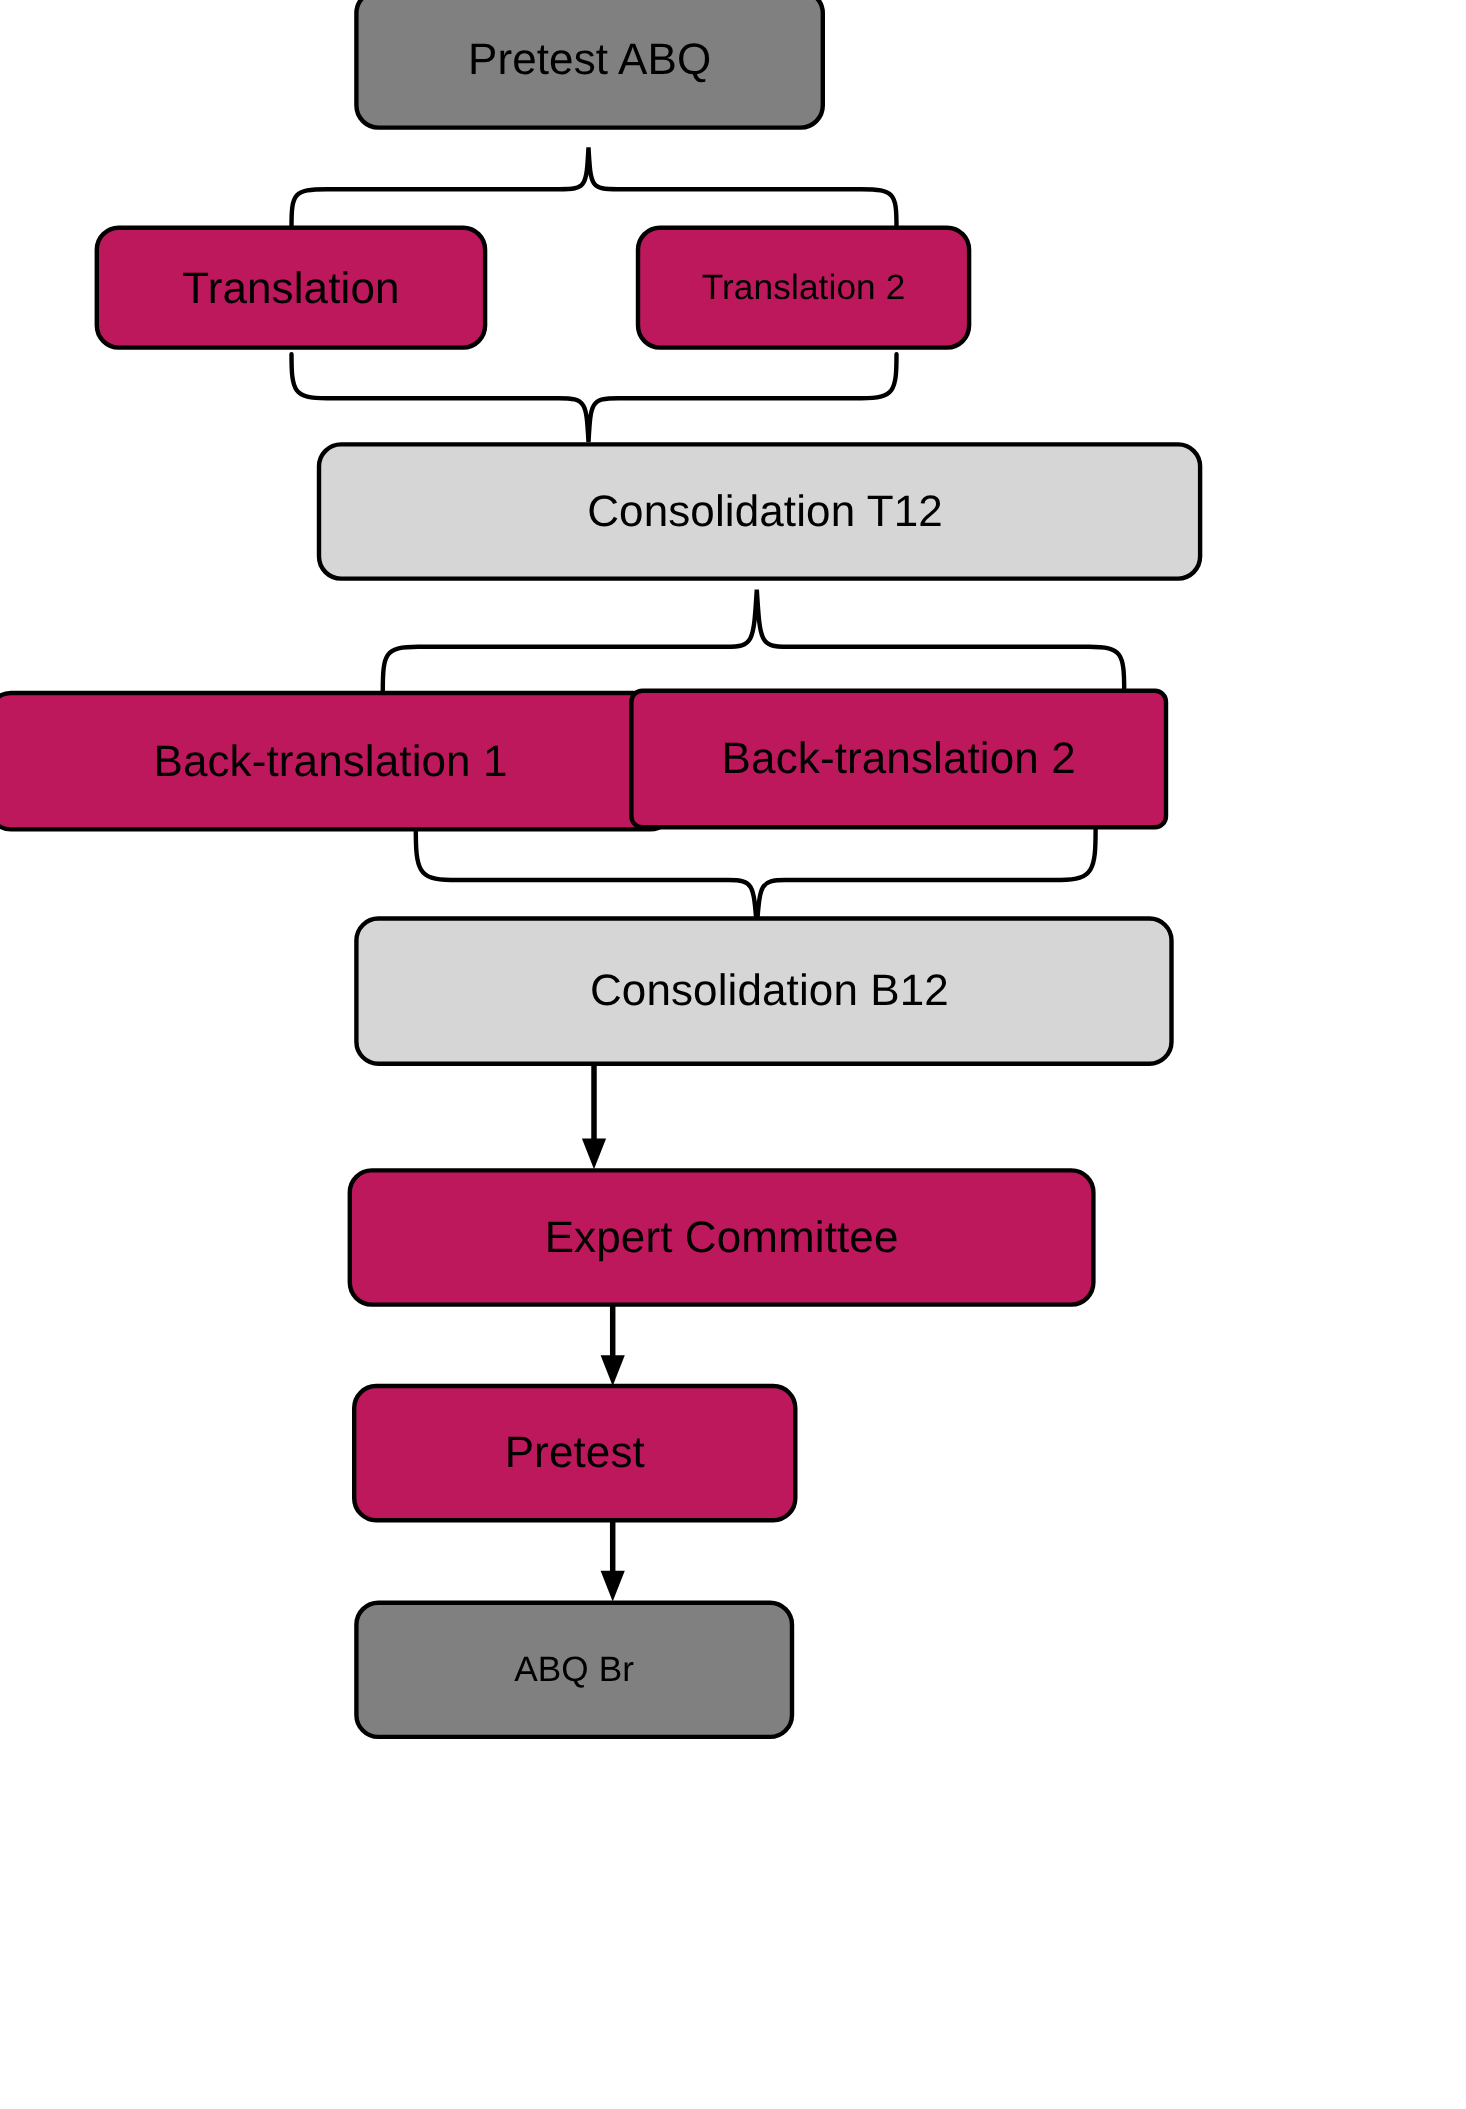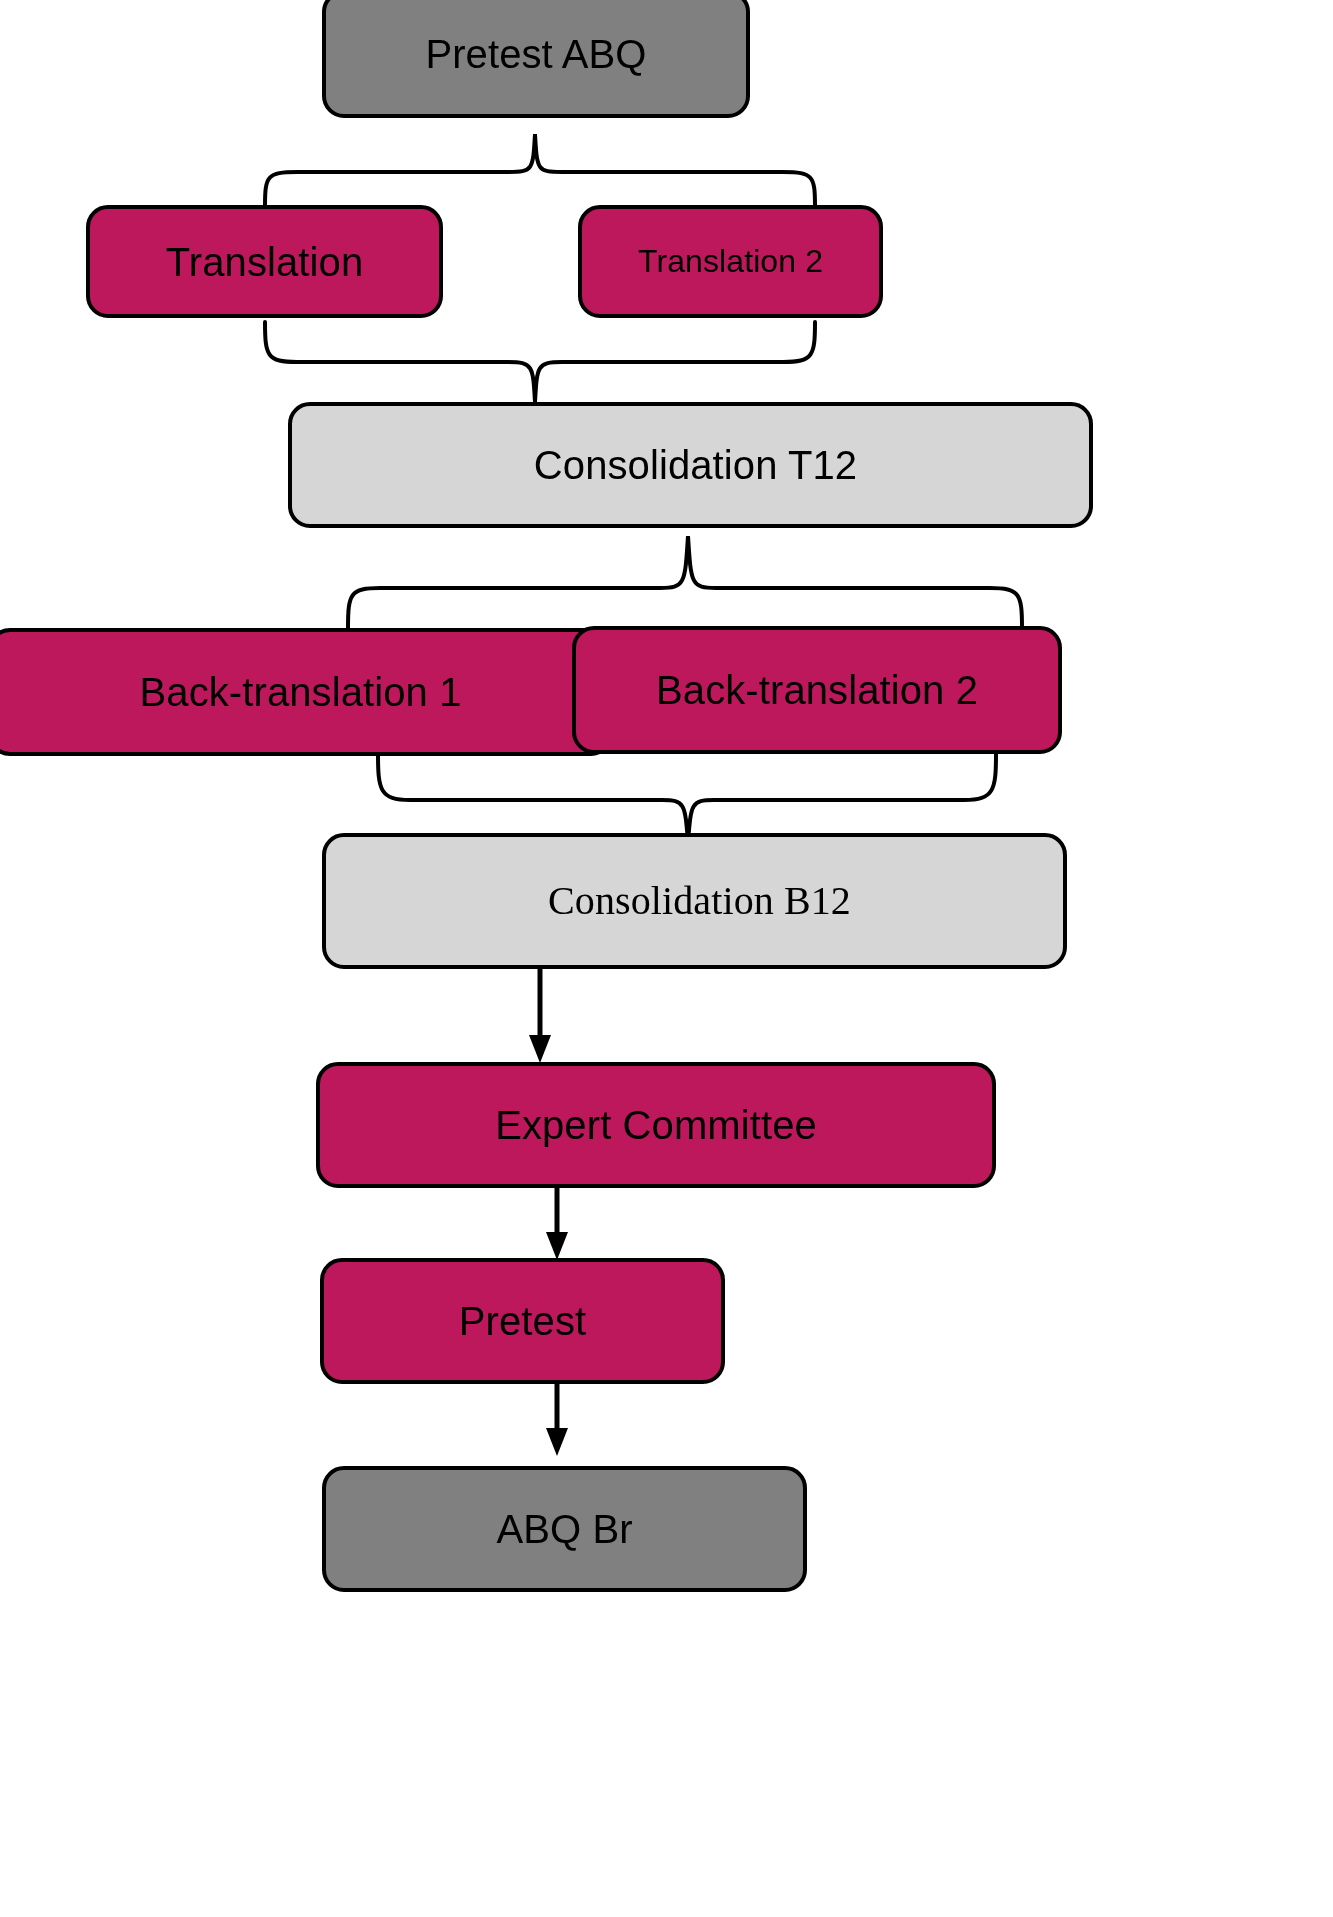--- a/index.html
+++ b/index.html
@@ -133,33 +133,33 @@
   </div>
 
   <div class="node fill-light" style="left:288px; top:402px; width:805px; height:126px; font-size:40px;">
     <span class="node-label">Consolidation T12</span>
   </div>
 
   <div class="node fill-white" style="left:-12px; top:628px; width:625px; height:128px; font-size:40px;">
     <span class="node-label">Back-translation 1</span>
   </div>
 
-  <div class="node fill-white" style="left:572px; top:626px; width:490px; height:128px; font-size:40px;">
+  <div class="node fill-white" style="left:572px; top:626px; width:490px; height:128px; font-size:40px;border-radius:12px;">
     <span class="node-label">Back-translation 2</span>
   </div>
 
-  <div class="node fill-light" style="left:322px; top:833px; width:745px; height:136px; font-size:40px;font-family:Liberation Serif, serif;">
+  <div class="node fill-light" style="left:322px; top:833px; width:745px; height:136px; font-size:40px;">
     <span class="node-label">Consolidation B12</span>
   </div>
 
   <div class="node fill-white" style="left:316px; top:1062px; width:680px; height:126px; font-size:40px;">
     <span class="node-label">Expert Committee</span>
   </div>
 
   <div class="node fill-white" style="left:320px; top:1258px; width:405px; height:126px; font-size:40px;">
     <span class="node-label">Pretest</span>
   </div>
 
-  <div class="node fill-dark" style="left:322px; top:1455px; width:485px; height:126px; font-size:40px;margin-top:11px;">
+  <div class="node fill-dark" style="left:322px; top:1455px; width:400px; height:126px; font-size:32px;">
     <span class="node-label">ABQ Br</span>
   </div>
 
 </div>
 
 </body></html>

